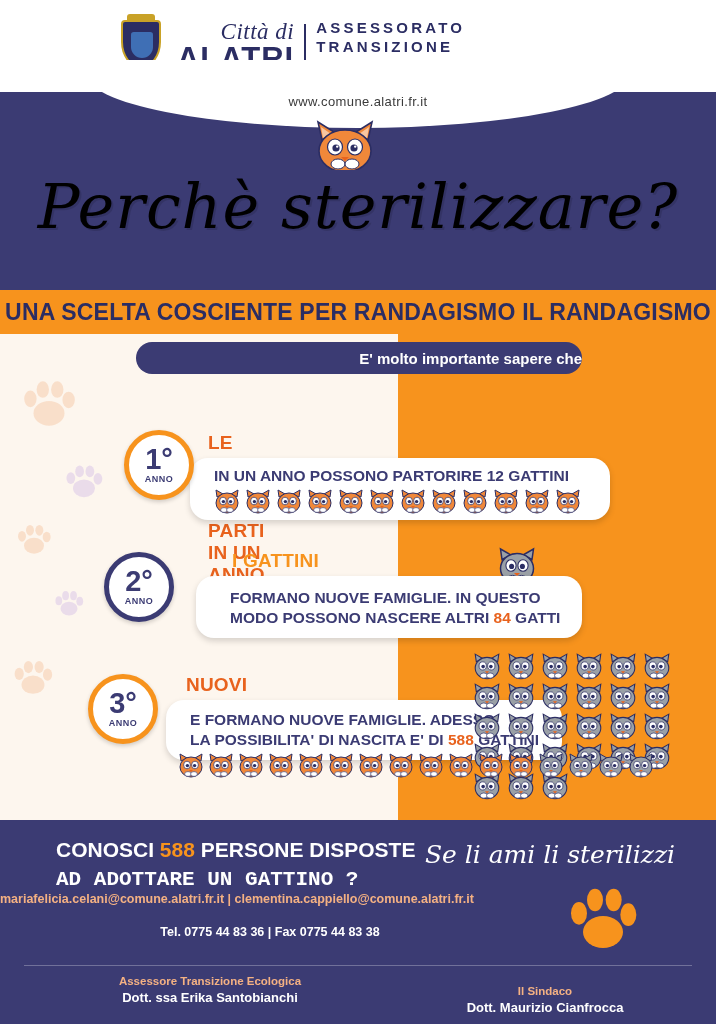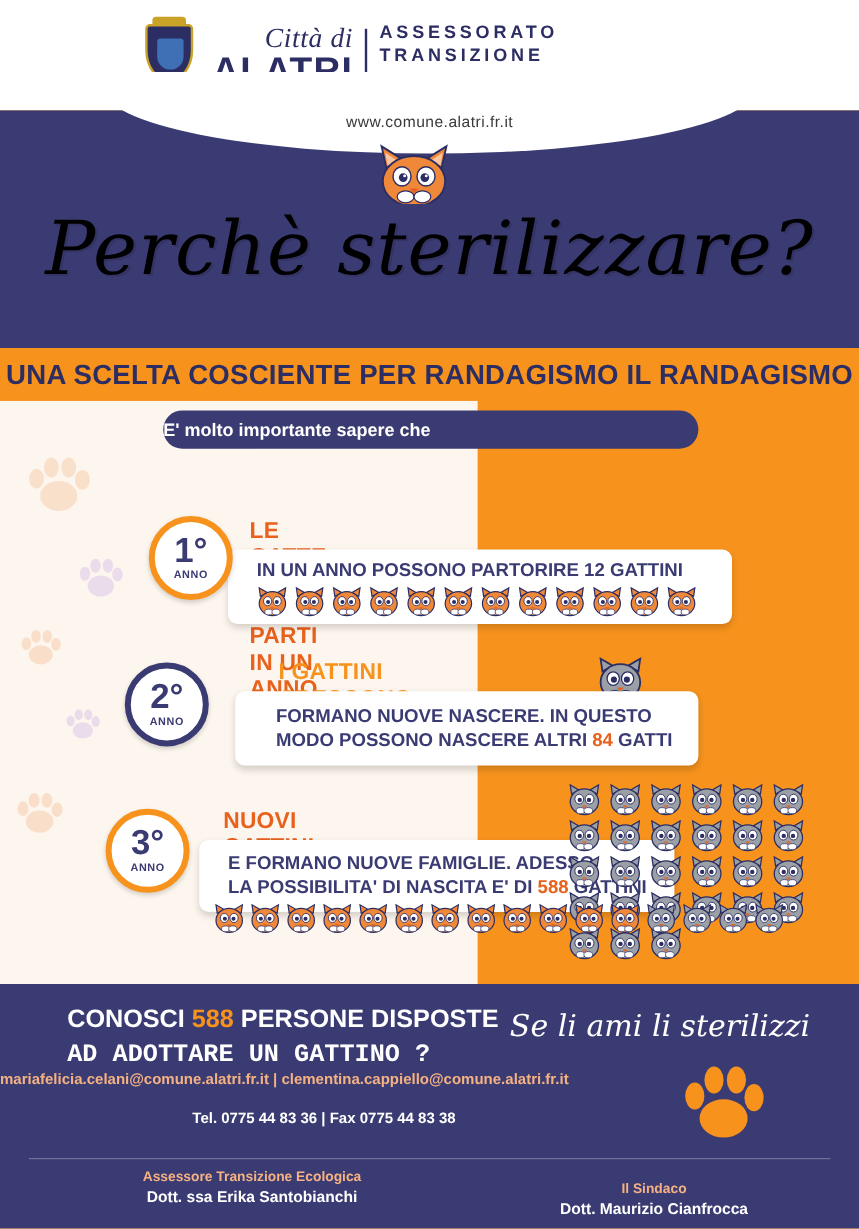--- a/index.html
+++ b/index.html
@@ -102,42 +102,42 @@
   }
   .body-left {
     position: absolute; left: 0; top: 0; width: 398px; height: 486px;
     background: #fdf6ee;
   }
   .paw-bg { position: absolute; opacity: .5; }
 
   .pill-header {
     position: absolute; left: 136px; top: 8px; width: 446px; height: 32px;
     background: #3b3b73; border-radius: 16px;
-    display: flex; align-items: center; justify-content: flex-start;
+    display: flex; align-items: center; justify-content: flex-end;
     z-index: 4;
   }
   .pill-header .txt { color: #ffffff; font-size: 15px; font-weight: bold; }
 
   
   .row { position: absolute; z-index: 3; }
   .badge {
     position: absolute; width: 70px; height: 70px; border-radius: 50%;
     background: #ffffff; border: 5px solid;
     display: flex; flex-direction: column; align-items: center; justify-content: center;
     box-shadow: 0 2px 4px rgba(0,0,0,.18);
     z-index: 6;
   }
   .badge .num { font-size: 29px; font-weight: bold; line-height: .95; color: #3b3b73; }
   .badge .anno { font-size: 9px; font-weight: bold; color: #3b3b73; letter-spacing: .5px; }
 
   .row-title {
     position: absolute; font-size: 19px; font-weight: bold; letter-spacing: .2px;
   }
   .row-card {
-    position: absolute; background: #ffffff; border-radius: 8px;
+    position: absolute; background: #ffffff; border-radius: 18px;
     box-shadow: 0 3px 6px rgba(0,0,0,.16);
   }
   .row-card .ctext {
     position: absolute; left: 54px; top: 9px;
     font-size: 15.5px; font-weight: bold; color: #3b3b73; line-height: 1.28;
   }
   .hl { color: #e8621d; }
 
   .cat-strip { position: absolute; display: flex; }
 
@@ -446,21 +446,21 @@
         <ellipse cx="11" cy="13" rx="3.4" ry="3.8" fill="#fff" stroke="#2b2d63" stroke-width=".7"></ellipse>
           <ellipse cx="19" cy="13" rx="3.4" ry="3.8" fill="#fff" stroke="#2b2d63" stroke-width=".7"></ellipse>
         <circle cx="11.4" cy="13.6" r="1.7" fill="#2b2d63"></circle>
           <circle cx="18.6" cy="13.6" r="1.7" fill="#2b2d63"></circle>
         <path d="M13 18 L15 20 L17 18 Z" fill="#e8621d"></path>
         <ellipse cx="12" cy="22" rx="3.4" ry="2.4" fill="#fff" stroke="#2b2d63" stroke-width=".6"></ellipse>
           <ellipse cx="18" cy="22" rx="3.4" ry="2.4" fill="#fff" stroke="#2b2d63" stroke-width=".6"></ellipse>
       </svg>
       <div class="row-card" style="left:196px; top:242px; width:386px; height:62px;">
         <div class="ctext" style="left:34px; top:12px;">
-          <div>FORMANO NUOVE NASCERE. IN QUESTO</div>
+          <div>FORMANO NUOVE FAMIGLIE. IN QUESTO</div>
           <div><span>MODO POSSONO NASCERE ALTRI </span><span class="hl">84</span><span> GATTI</span></div>
         </div>
       </div>
     </div>
 
     <div class="row">
       <div class="badge" style="left:88px; top:340px; border-color:#f7931d;">
         <span class="num">3°</span>
         <span class="anno">ANNO</span>
       </div>

